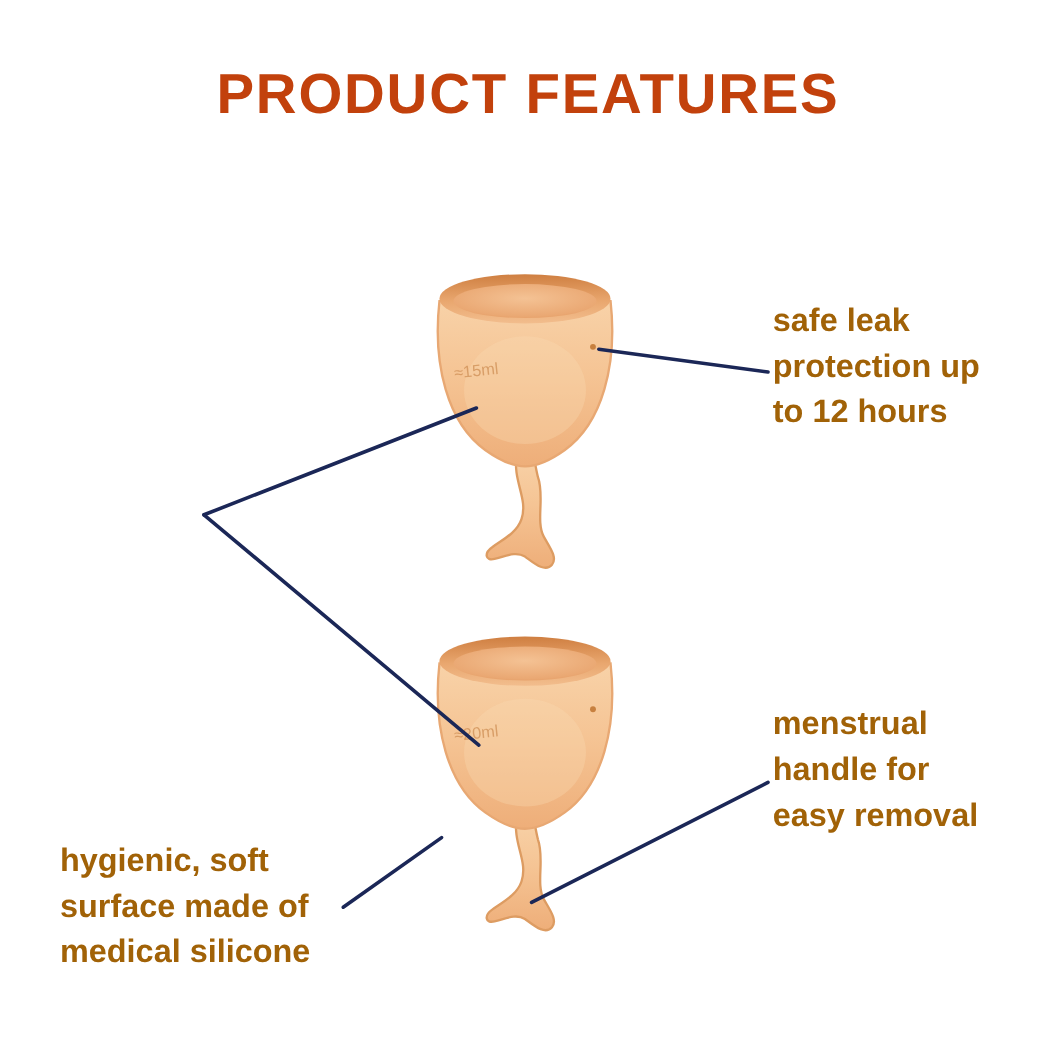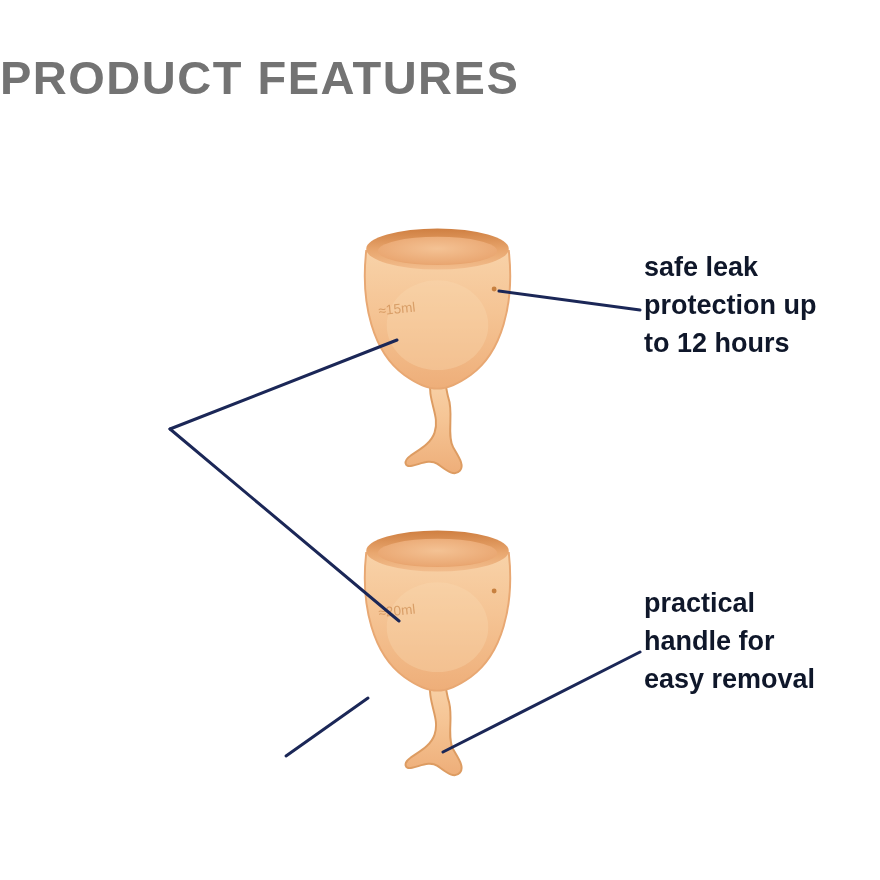--- a/index.html
+++ b/index.html
@@ -3,26 +3,26 @@
 <meta charset="utf-8">
 <style>
   html,body{margin:0;padding:0;}
   body{
     width:880px;height:880px;background:#ffffff;
     font-family:"Liberation Sans",sans-serif;
     position:relative;overflow:hidden;
   }
   .stage{position:absolute;left:0;top:0;width:880px;height:880px;}
   .title{
-    position:absolute;top:50px;left:0;width:880px;
-    font-size:47px;font-weight:800;letter-spacing:1.5px;color:#737373;
+    position:absolute;top:50px;left:0;width:880px;text-align:center;
+    font-size:47px;font-weight:800;letter-spacing:1.5px;color:#c2410c;
   }
   .note{
     position:absolute;font-size:27px;line-height:38px;font-weight:600;
-    color:#0f172a;white-space:pre-line;
+    color:#a16207;white-space:pre-line;
   }
   .note-capacity{left:50px;top:294px;}
   .note-leak{left:644px;top:248px;}
   .note-handle{left:644px;top:584px;}
   .note-surface{left:50px;top:698px;}
   .cup{position:absolute;width:215px;height:293px;}
   .cup-top{left:330px;top:206px;}
   .cup-bottom{left:330px;top:508px;}
   .overlay{position:absolute;left:0;top:0;pointer-events:none;}
   .defs{position:absolute;width:0;height:0;}
@@ -72,23 +72,26 @@
     <ellipse cx="110" cy="122" rx="52" ry="46" fill="#fad9b2" opacity="0.35"></ellipse>
     <ellipse cx="110" cy="44" rx="73" ry="21" fill="url(#gRim)"></ellipse>
     <ellipse cx="110" cy="46" rx="61" ry="14.5" fill="url(#gIn)"></ellipse>
     <circle cx="168" cy="85" r="2.5" fill="#c7803f"></circle>
     <text class="cup-marking" x="50" y="112" font-size="14" fill="#cf8f55" opacity="0.75" transform="rotate(-6 50 112)">≈20ml</text>
   </svg>
 
   <div class="note note-leak">safe leak
 protection up
 to 12 hours</div>
-  <div class="note note-handle">practical
+  <div class="note note-handle">menstrual
 handle for
 easy removal</div>
+  <div class="note note-surface">hygienic, soft
+surface made of
+medical silicone</div>
 
   <svg class="overlay" width="880" height="880">
     <line class="connector" x1="170" y1="429" x2="397" y2="340"></line>
     <line class="connector" x1="170" y1="429" x2="399" y2="621"></line>
     <line class="connector" x1="640" y1="310" x2="499" y2="291"></line>
     <line class="connector" x1="640" y1="652" x2="443" y2="752"></line>
     <line class="connector" x1="286" y1="756" x2="368" y2="698"></line>
   </svg>
 
 </div>

